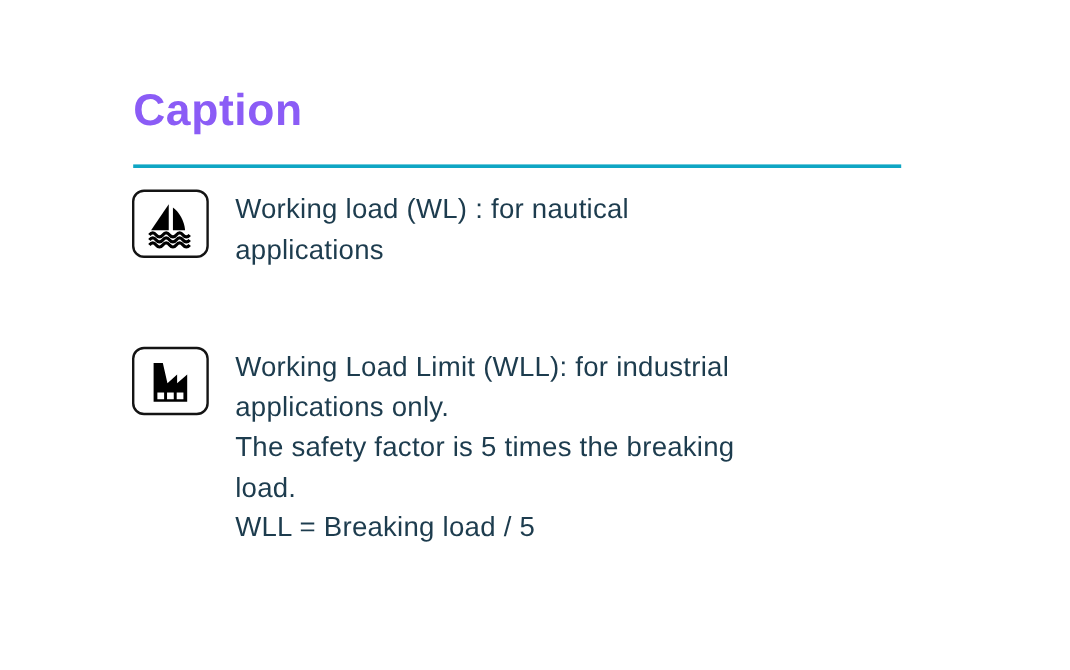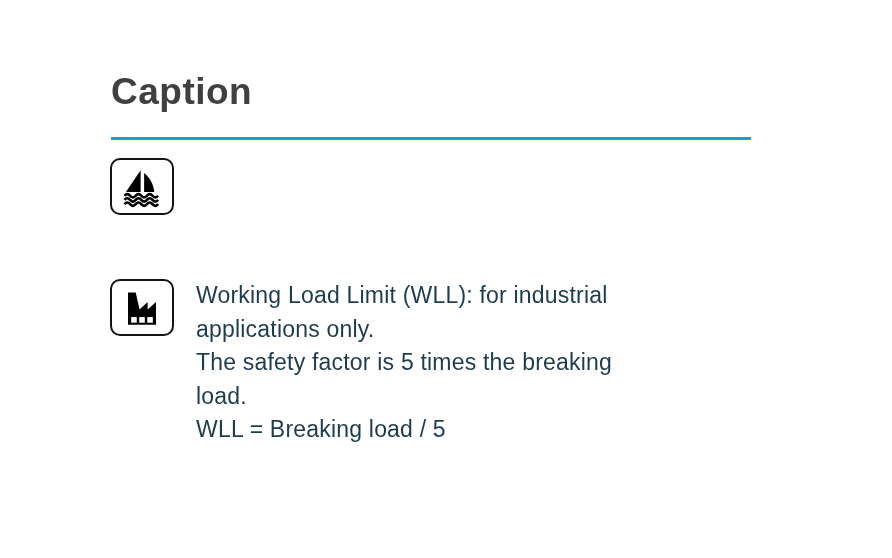--- a/index.html
+++ b/index.html
@@ -8,21 +8,21 @@
     height: 558px;
     background: #ffffff;
     overflow: hidden;
     font-family: "Liberation Sans", sans-serif;
   }
   .caption-title {
     margin: 73px 0 0 111px;
     font-size: 37px;
     line-height: 37px;
     font-weight: 700;
-    color: #404040;
+    color: #8b5cf6;
     letter-spacing: 0.5px;
   }
   .divider {
     width: 640px;
     height: 3px;
     background: #0fa6c4;
     margin: 27px 0 0 111px;
   }
   .legend-row {
     display: flex;
@@ -67,20 +67,22 @@
   <section class="legend-row first">
     <span class="icon-box">
       <svg width="46" height="42" viewBox="0 0 60 60" aria-hidden="true">
         <path d="M28,6 L28,37 L7,37 Z" fill="#000"></path>
         <path d="M33,10 C41,16 46.5,26 47.5,37 L33,37 Z" fill="#000"></path>
         <path d="M5,42.5 q4,-4.8 8,0 t8,0 t8,0 t8,0 t8,0 t8,0" fill="none" stroke="#000" stroke-width="3.8"></path>
         <path d="M5,48.5 q4,-4.8 8,0 t8,0 t8,0 t8,0 t8,0 t8,0" fill="none" stroke="#000" stroke-width="3.8"></path>
         <path d="M5,54.5 q4,-4.8 8,0 t8,0 t8,0 t8,0 t8,0 t8,0" fill="none" stroke="#000" stroke-width="3.8"></path>
       </svg>
     </span>
+    <p class="legend-text">Working load (WL) : for nautical
+applications</p>
   </section>
 
   <section class="legend-row second">
     <span class="icon-box">
       <svg width="46" height="42" viewBox="0 0 60 60" aria-hidden="true">
         <path d="M10,54 V8 H21 L26.5,32 L38,21.5 V32 L50,21.5 V54 Z" fill="#000"></path>
         <rect x="14.5" y="43" width="8" height="8" fill="#fff"></rect>
         <rect x="26" y="43" width="8" height="8" fill="#fff"></rect>
         <rect x="37.5" y="43" width="8" height="8" fill="#fff"></rect>
       </svg>

